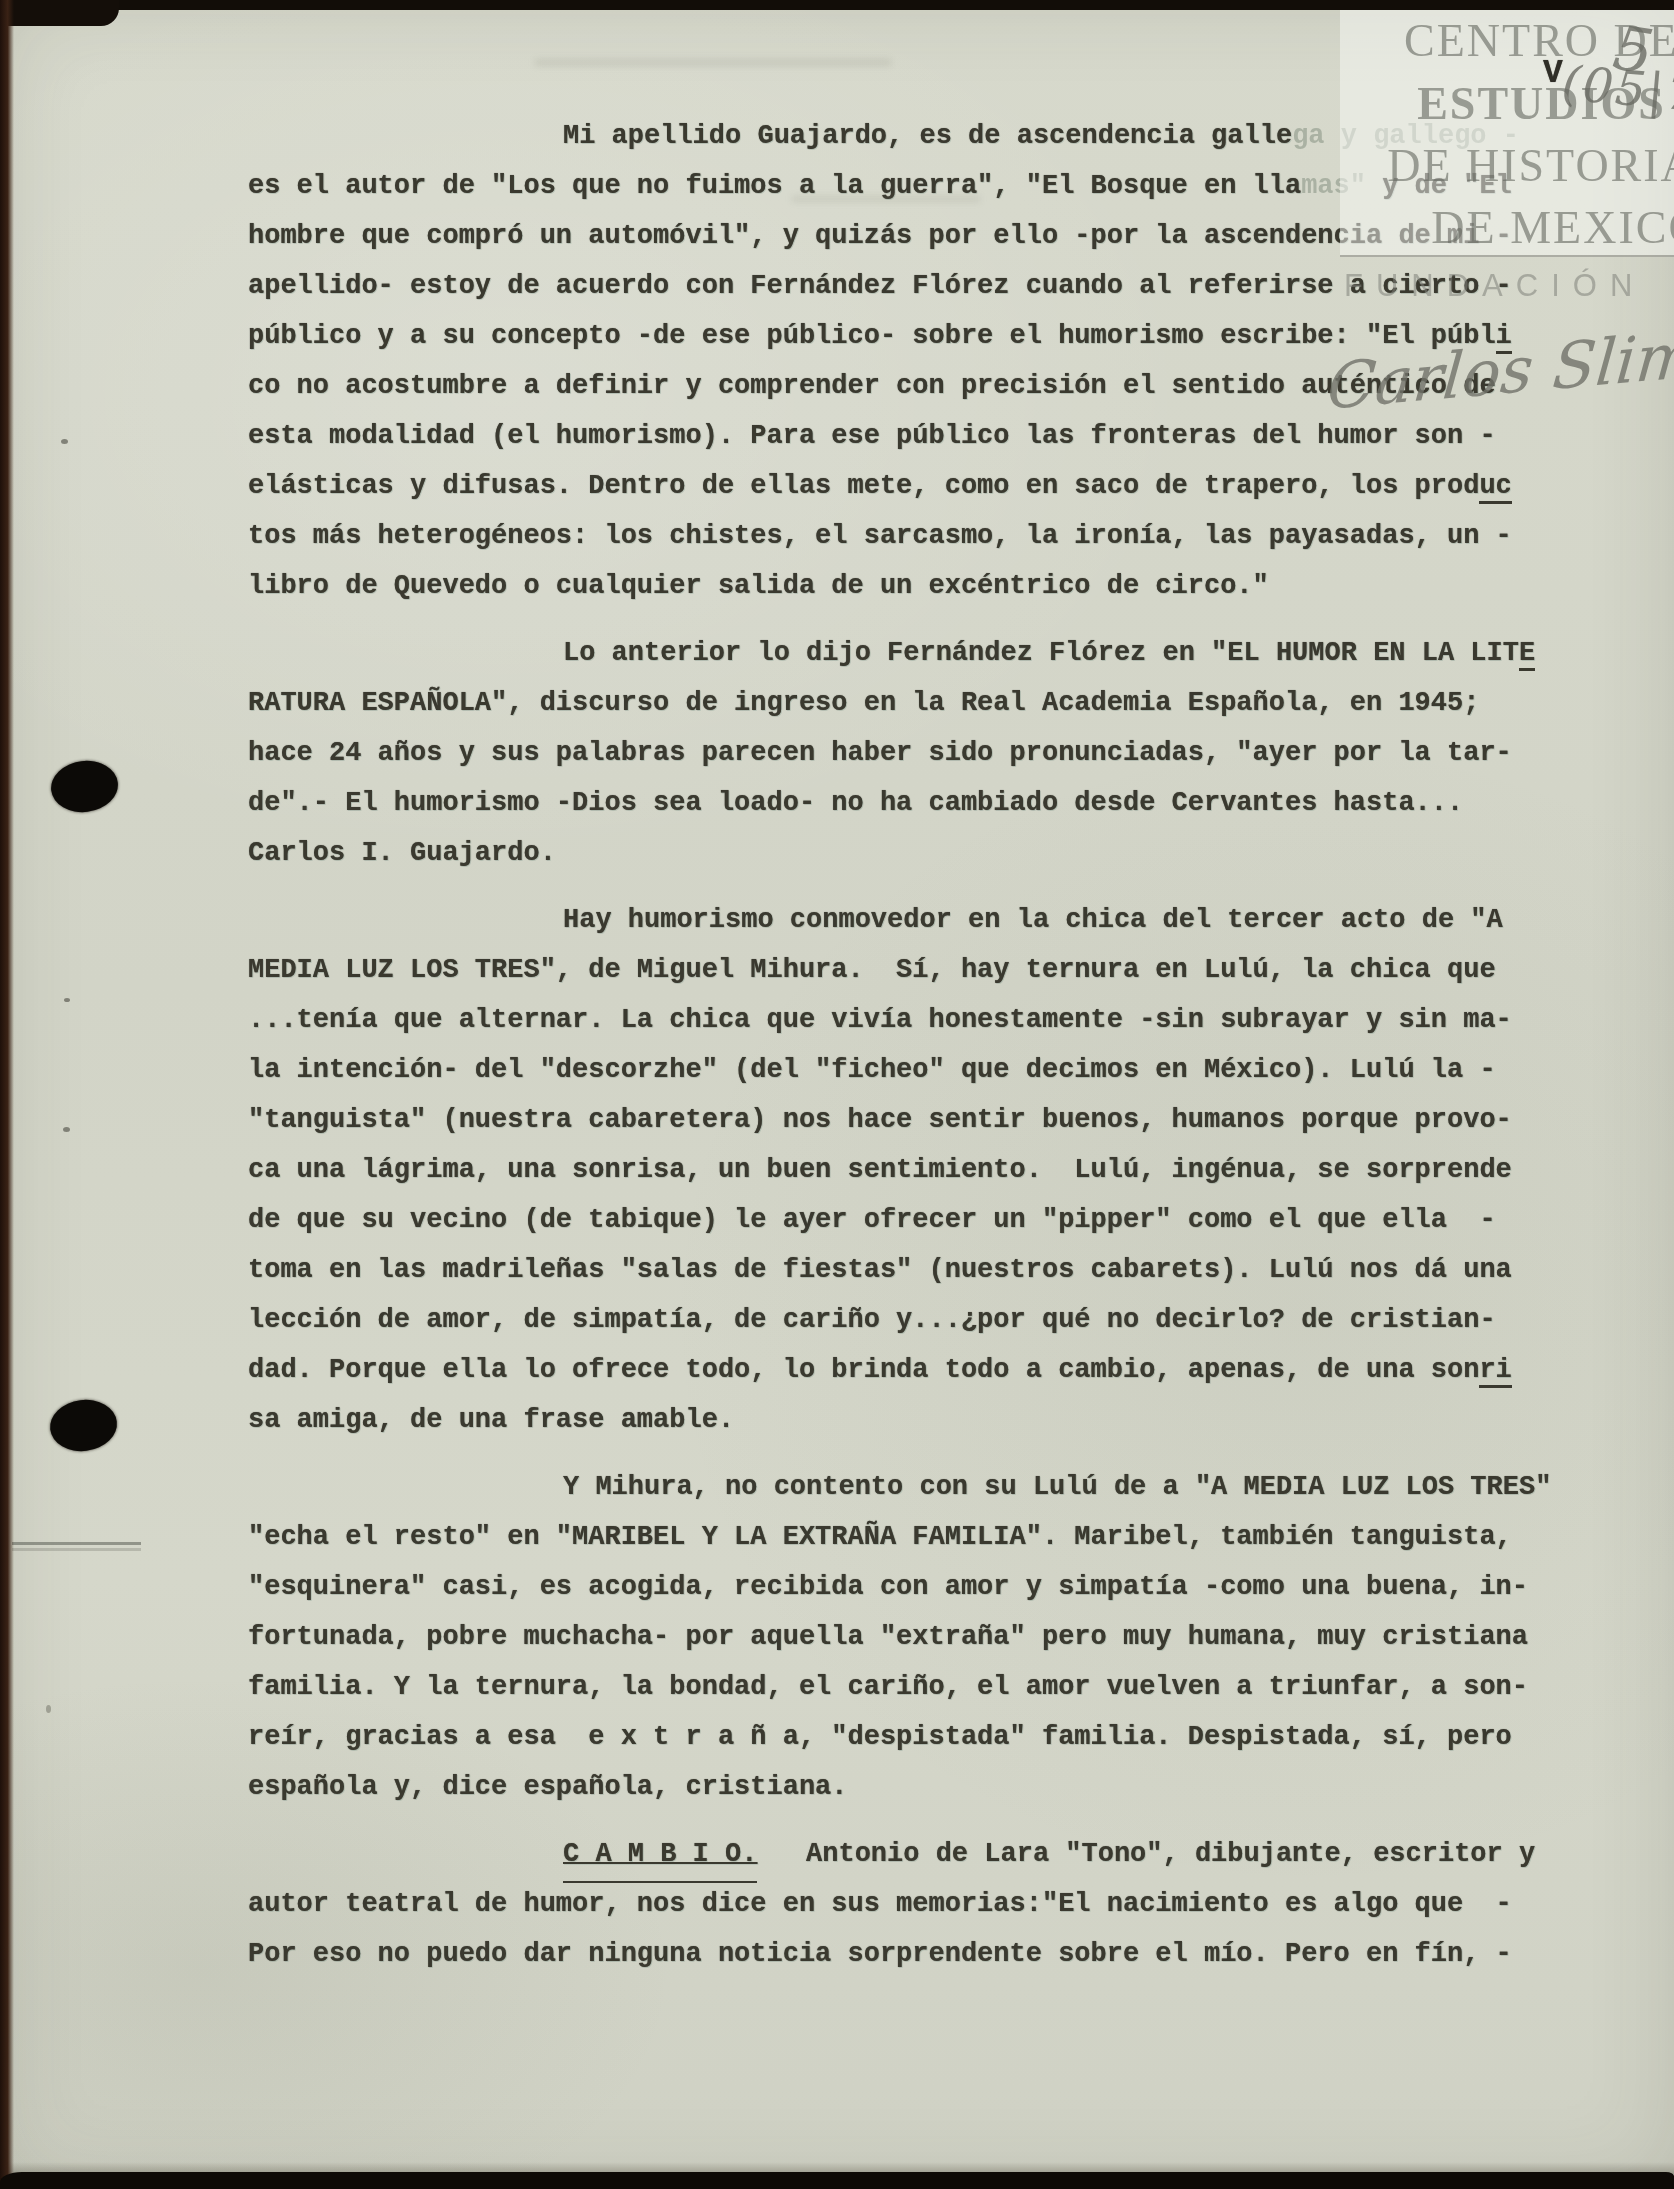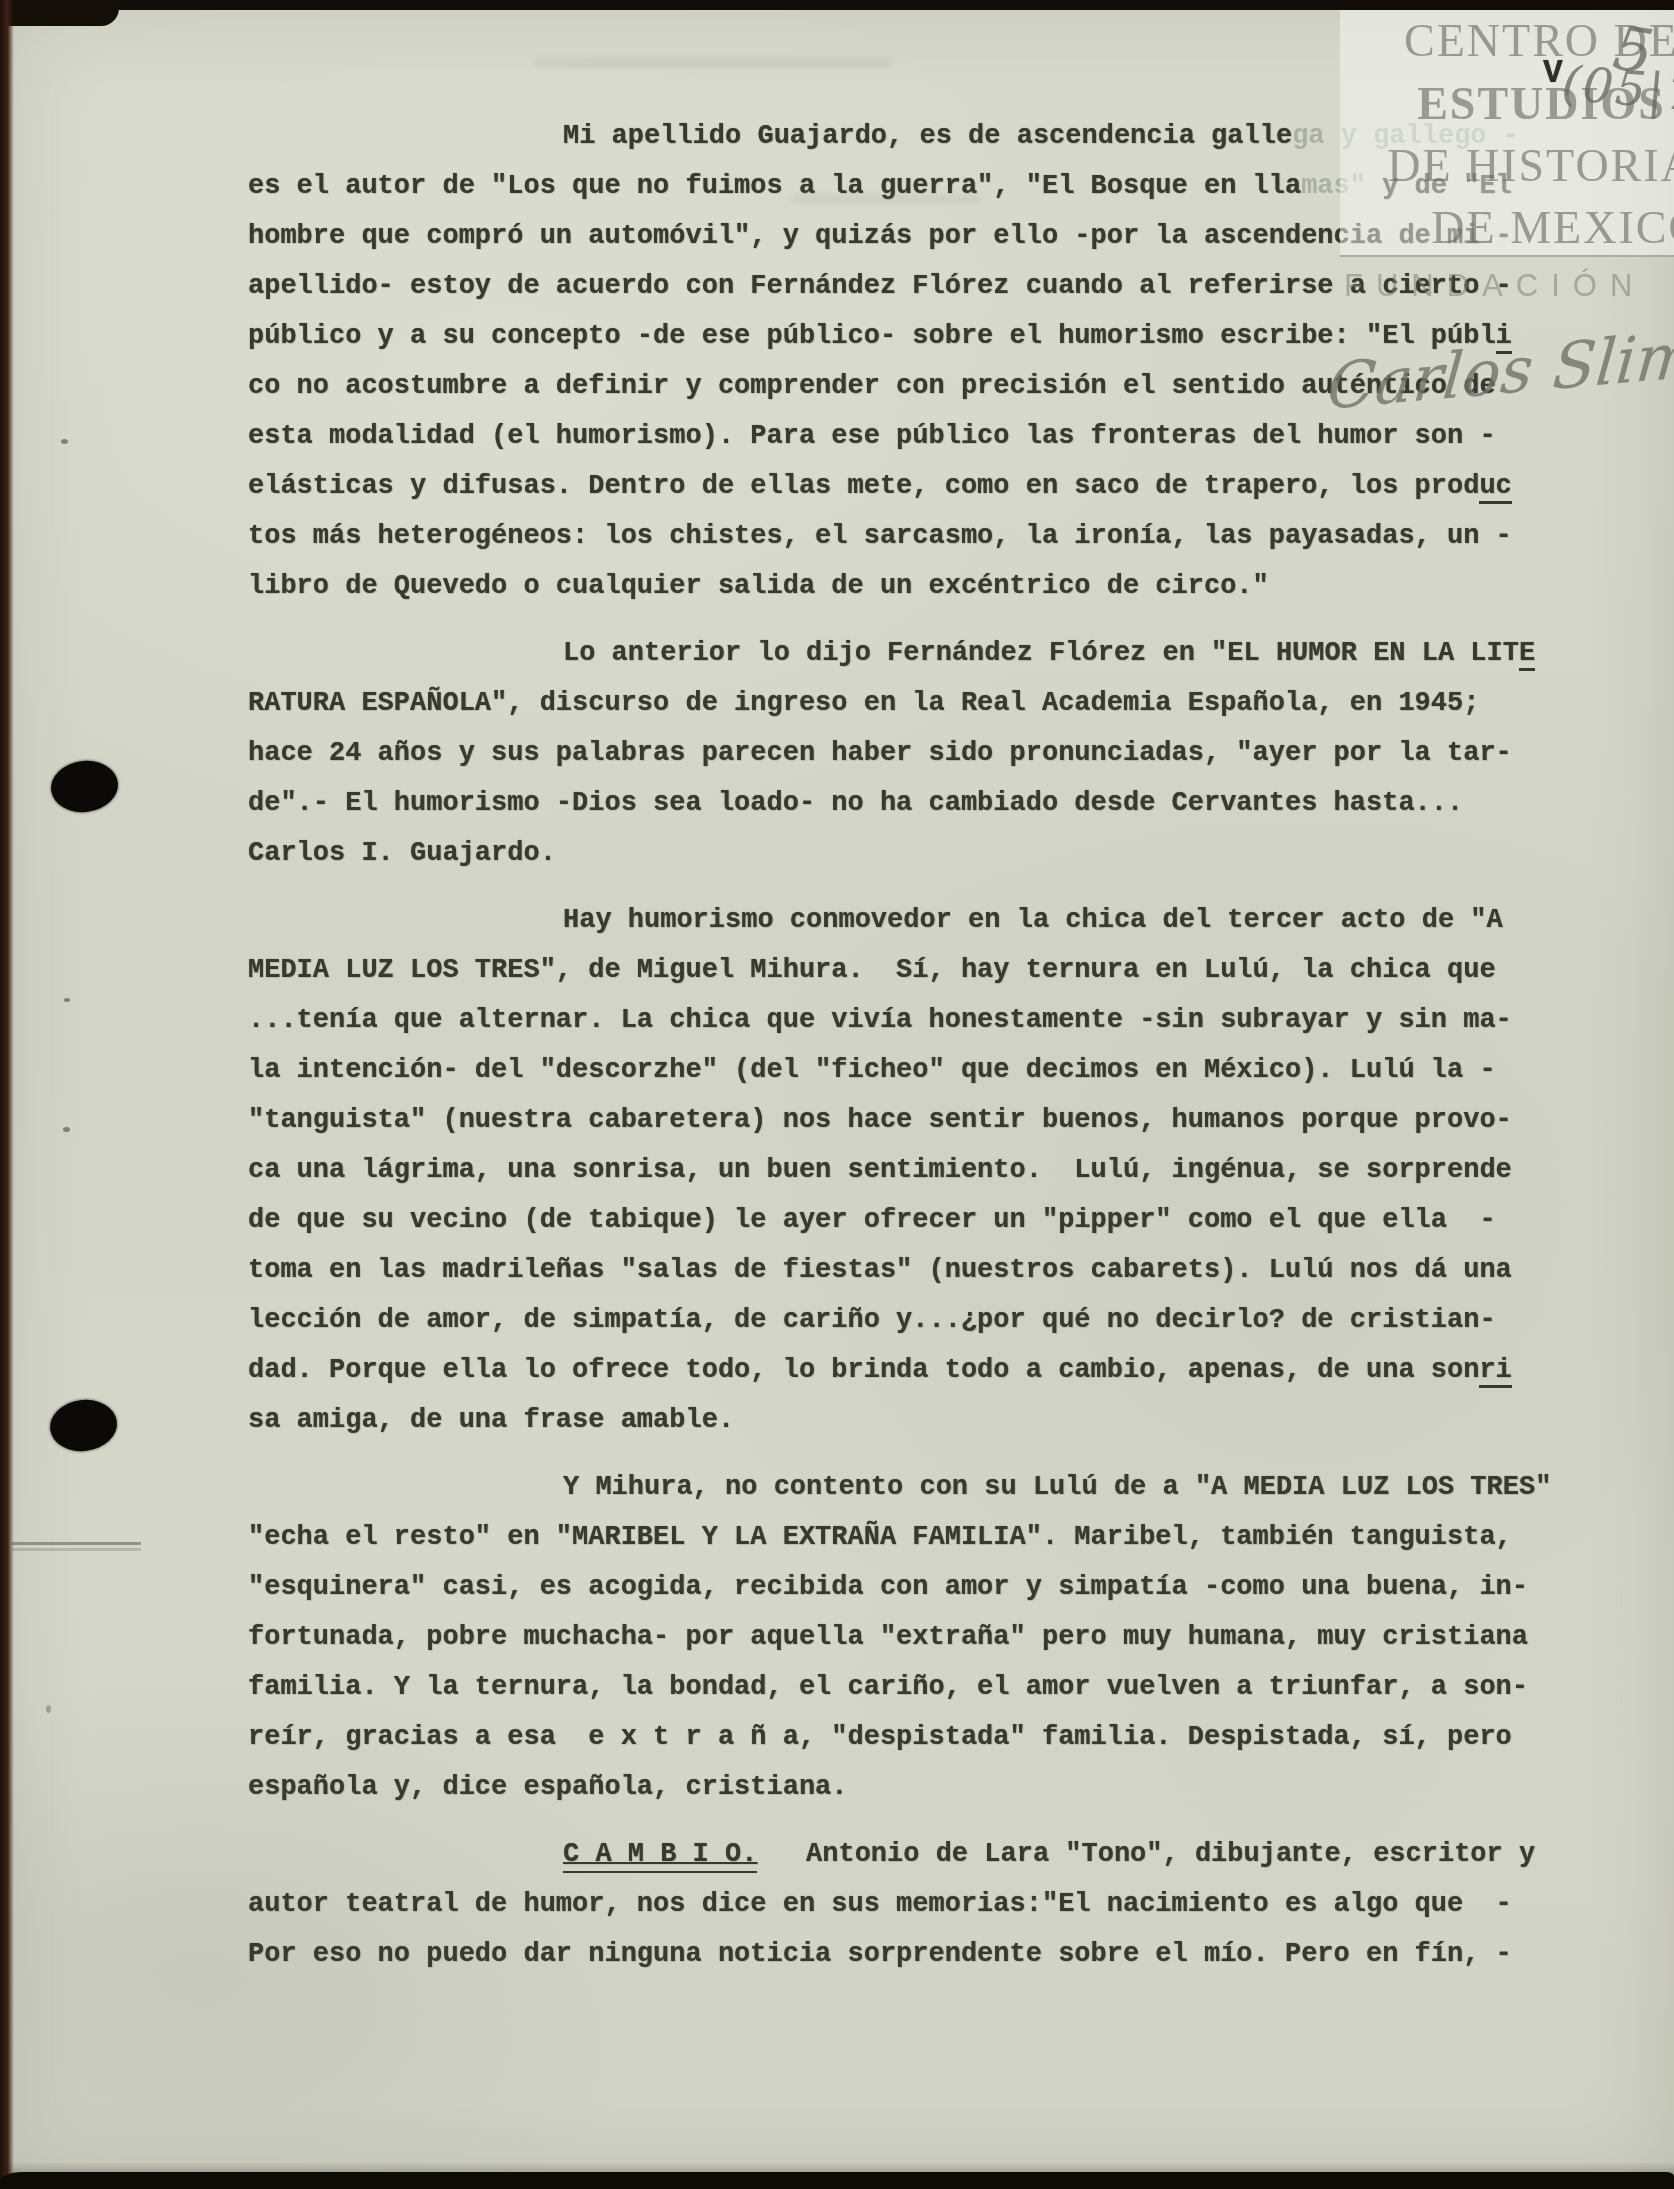--- a/index.html
+++ b/index.html
@@ -40,21 +40,21 @@
   .typed{
     position:absolute;left:248px;top:111px;width:1366px;z-index:1;
     font-size:27px;font-weight:bold;color:#3a392f;
     text-shadow:0 0 1px rgba(45,44,36,.65), 1px 1px 0 rgba(85,125,115,.18);
   }
   .tline{height:50px;line-height:50px;white-space:pre;}
   .para{margin-top:17px;}
   .para:first-child{margin-top:0;}
   .indent{padding-left:315px;}
   .u{border-bottom:3px solid currentColor;}
-  .u2{text-decoration:underline;text-decoration-thickness:2px;border-bottom:2px solid currentColor;padding-bottom:2px;}
+  .u2{text-decoration:underline;text-decoration-thickness:2px;border-bottom:2px solid currentColor;padding-bottom:12px;}
   .faded{color:#879383;opacity:.55;text-shadow:none;}
   
   .page-number{position:absolute;left:1543px;top:55px;z-index:8;font-size:33px;font-weight:bold;color:#2f2e27;text-shadow:0 0 1px rgba(40,40,30,.7);}
   
   .wm-box{position:absolute;left:1340px;top:10px;width:335px;height:245px;
     background:rgba(248,250,246,.5);border-bottom:2px solid rgba(100,100,92,.45);z-index:2;}
   .wm-line{position:absolute;left:1340px;width:403px;text-align:center;z-index:3;
     font-family:"Liberation Serif","DejaVu Serif",serif;font-size:46px;
     color:rgba(104,106,98,.62);letter-spacing:2px;white-space:nowrap;}
   .wm-l1{top:14px;}

